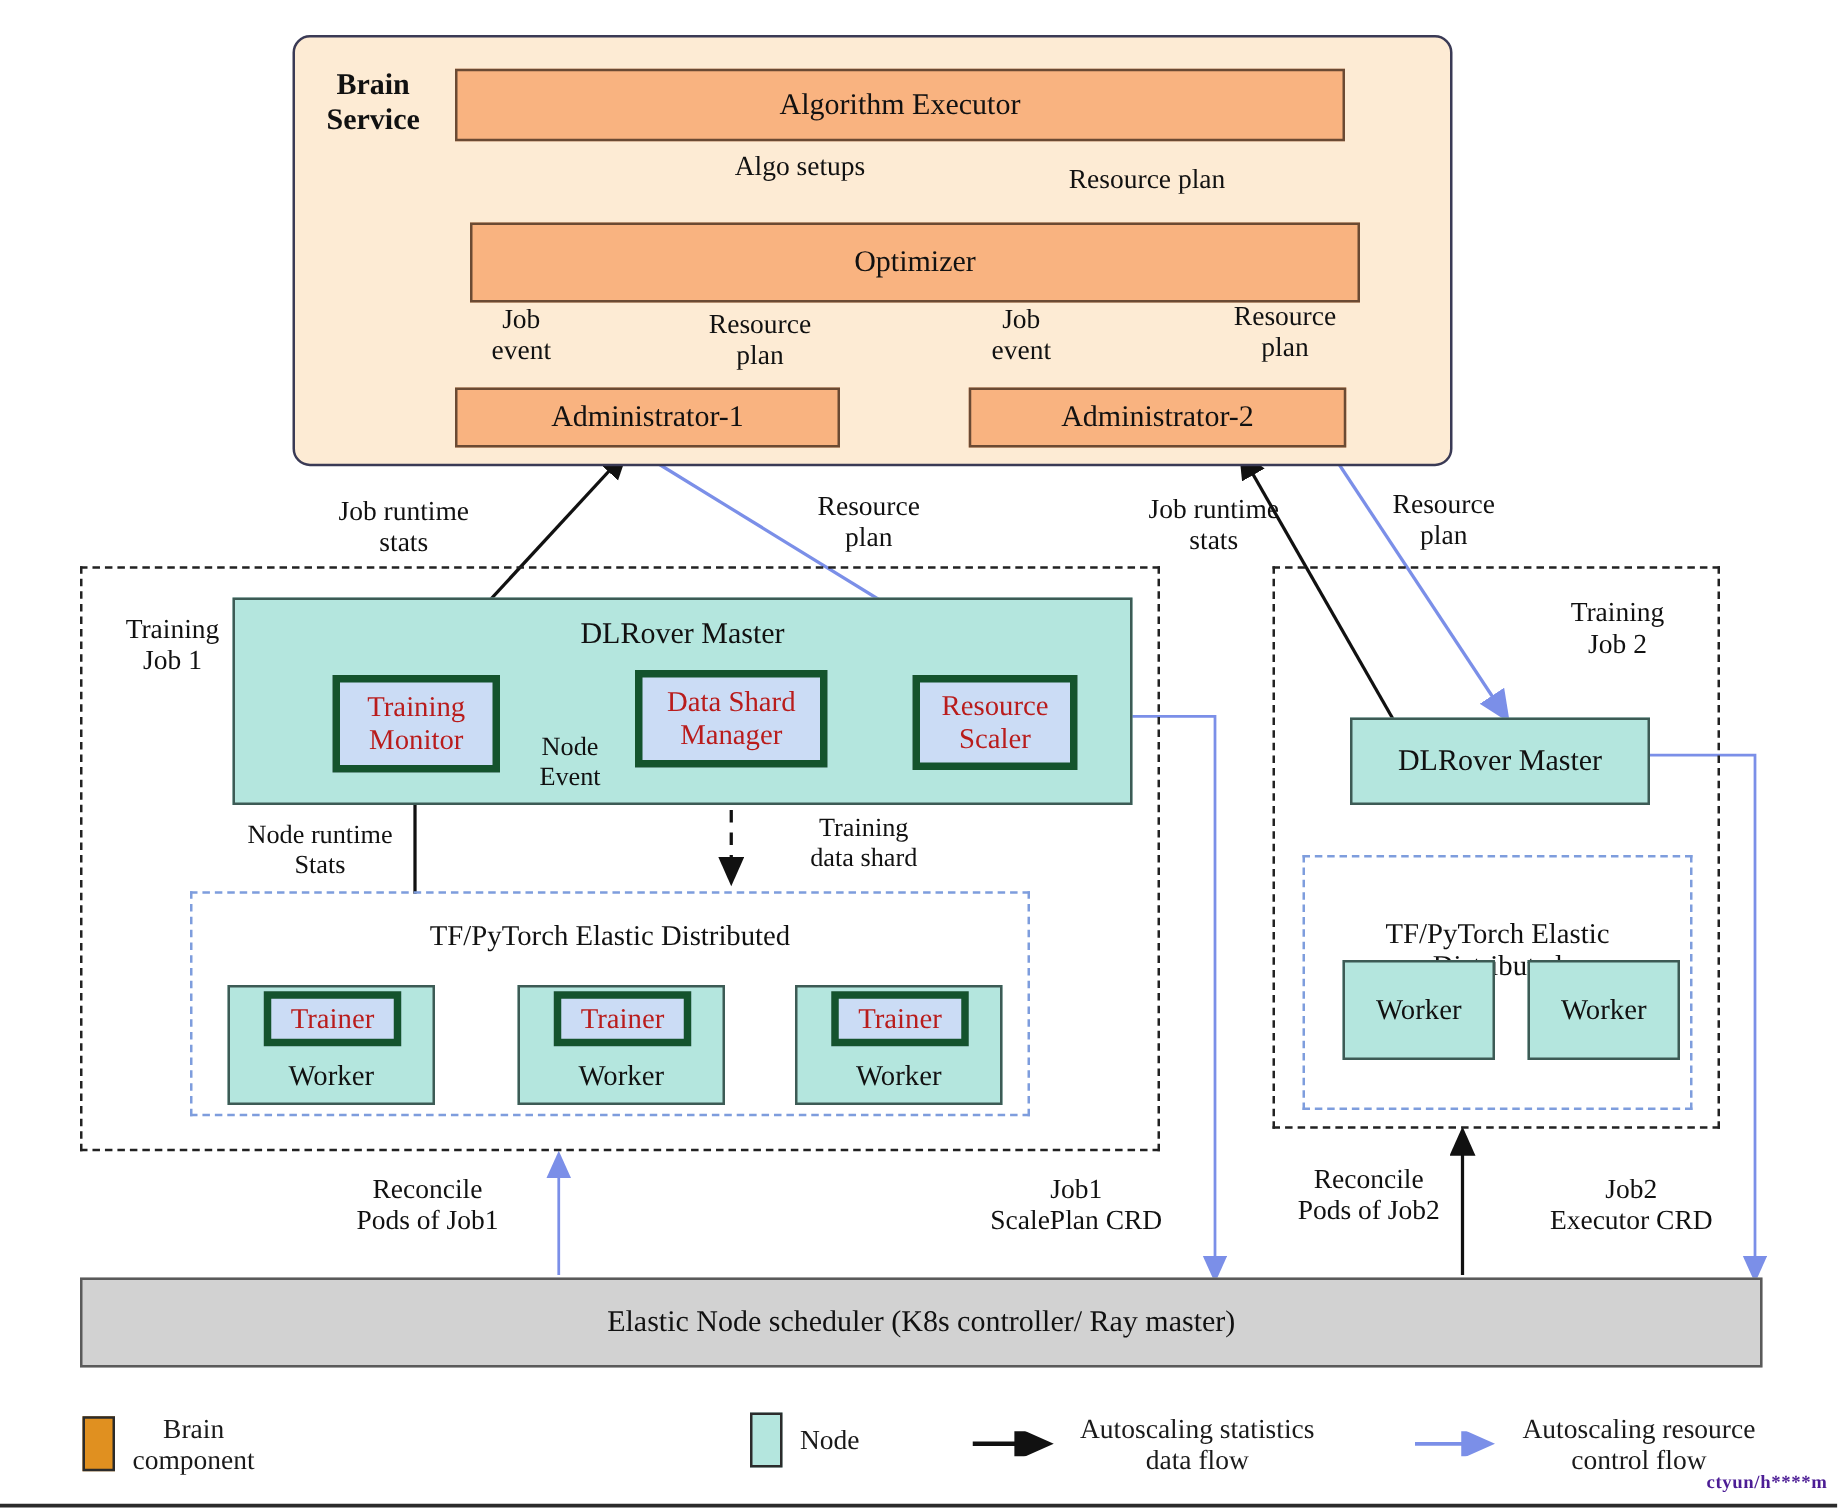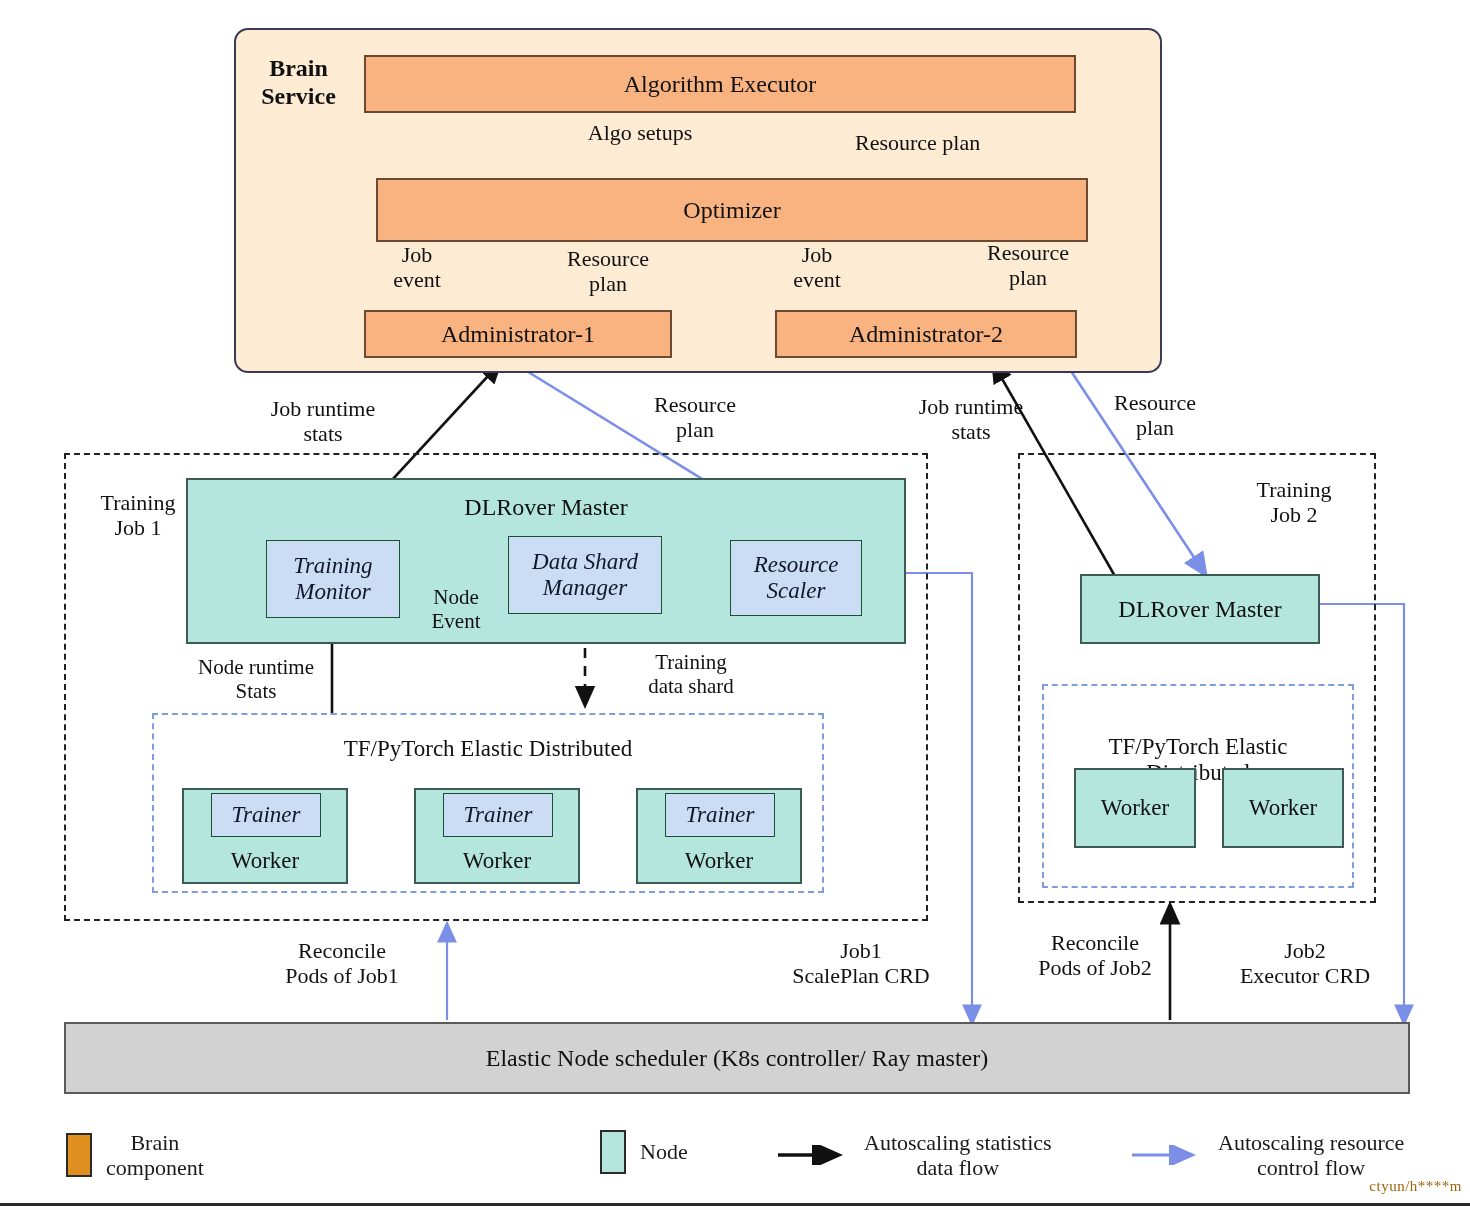--- a/index.html
+++ b/index.html
@@ -7,36 +7,36 @@
   #stage{position:relative;width:1470px;height:1207px;overflow:hidden;background:#fff;}
   #svg-layer{position:absolute;left:0;top:0;width:1470px;height:1207px;pointer-events:none;}
 
   .node{position:absolute;box-sizing:border-box;display:flex;align-items:center;justify-content:center;text-align:center;line-height:1.12;}
 
   
   .brain-shell{background:#FDEBD4;border:2.5px solid #3a3a55;border-radius:14px;}
 
   .orange-box{background:#F9B380;border:2px solid #6b4a33;font-size:24px;color:#111;}
   .green-box{background:#B4E6DE;border:2px solid #3d5b55;font-size:24px;color:#111;}
-  .blue-box{background:#CBDCF5;border:1px solid #14532d;font-size:23px;color:#0f172a;font-style:italic;}
+  .blue-box{background:#CBDCF5;border:6px solid #14532d;font-size:23px;color:#b91c1c;}
   .gray-box{background:#D2D2D2;border:2px solid #5a5a5a;font-size:24px;color:#111;}
 
   .dashed-black{border:2.5px dashed #222;background:transparent;}
   .dashed-blue{border:2px dashed #7e9ddd;background:transparent;}
 
   .lbl{position:absolute;font-size:22px;color:#111;text-align:center;line-height:1.15;white-space:pre-line;}
   .lbl-sm{font-size:21px;}
 
   .legend-row{position:absolute;left:60px;top:1118px;width:1390px;height:80px;}
   .lg-item{position:absolute;display:flex;align-items:center;}
   .lg-sw{width:26px;height:44px;border:2px solid #2b2b2b;box-sizing:border-box;}
   .lg-txt{margin-left:14px;font-size:22px;line-height:1.15;text-align:center;white-space:pre-line;}
   .lg-arrow{position:relative;width:72px;height:20px;}
 
-  .watermark{position:absolute;right:8px;top:1178px;font-size:15px;color:#a16207;letter-spacing:.5px;}
+  .watermark{position:absolute;right:8px;top:1178px;font-size:15px;color:#4c1d95;letter-spacing:.5px;font-weight:bold;}
   .baseline{position:absolute;left:0;top:1203px;width:1470px;height:3px;background:#2b2b2b;}
 </style>
 </head>
 <body>
 
 <div id="stage">
 
   <svg id="svg-layer" viewBox="0 0 1470 1207">
     <defs>
       <marker id="ahB" markerWidth="10" markerHeight="10" refX="7.5" refY="4" orient="auto">

